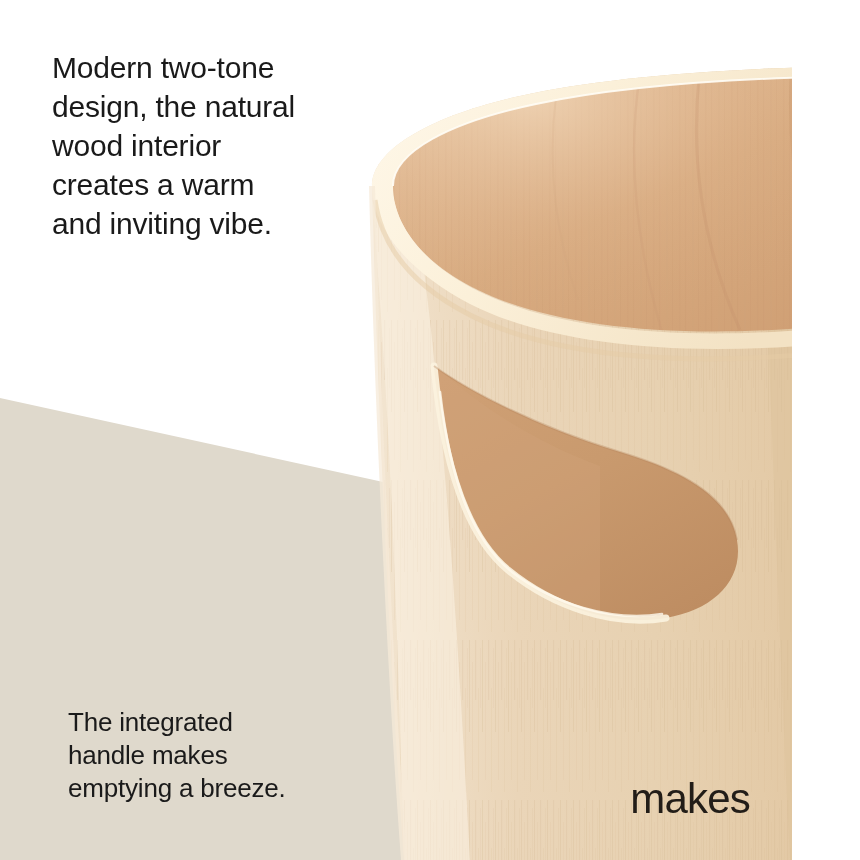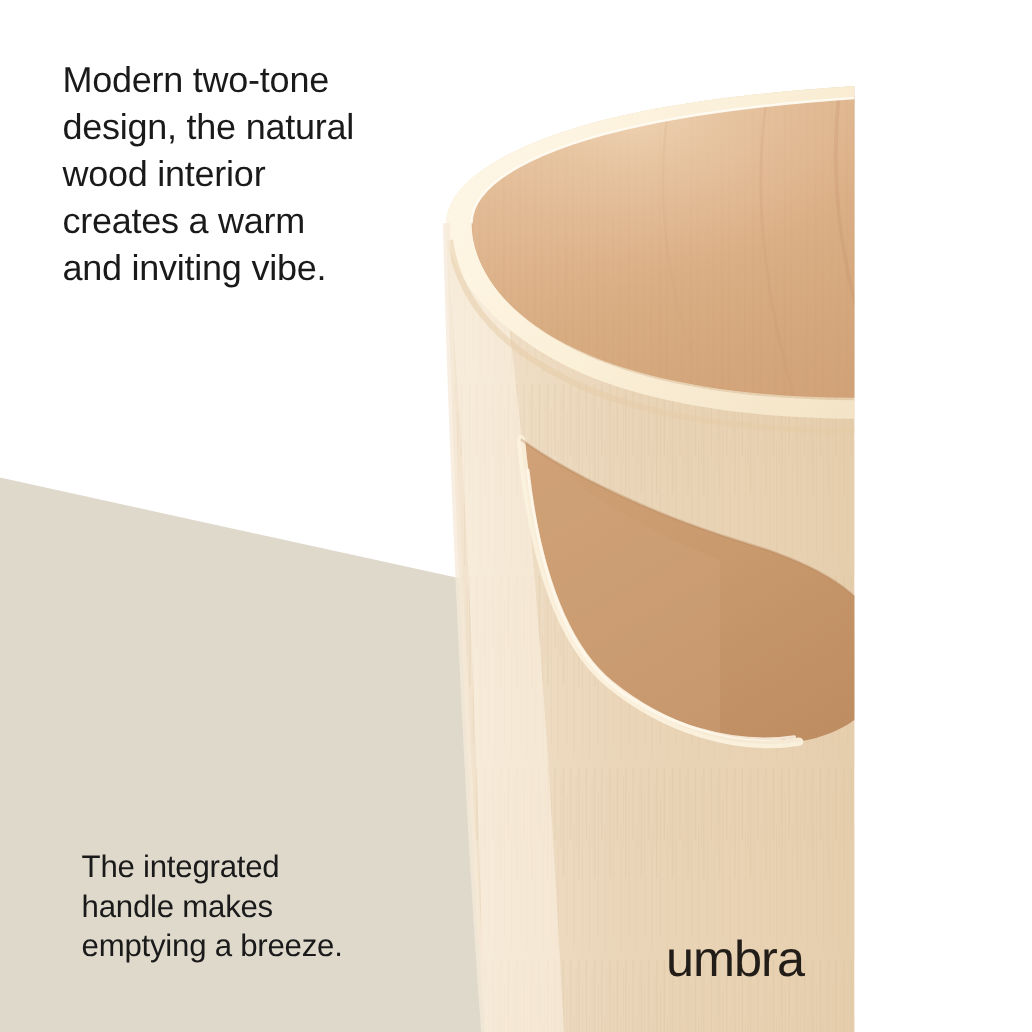--- a/index.html
+++ b/index.html
@@ -2,21 +2,21 @@
 <html><head>
 <meta charset="utf-8">
 <style>
   html,body{margin:0;padding:0;}
   body{
     width:860px;height:860px;
     background:#ffffff;
     font-family:"Liberation Sans", sans-serif;
     overflow:hidden;
   }
-  #stage{position:relative;width:712px;height:860px;overflow:hidden;background:#fff;}
+  #stage{position:relative;width:792px;height:860px;overflow:hidden;background:#fff;}
 
   
   .bg-white{position:absolute;inset:0;background:#ffffff;}
   .bg-beige{
     position:absolute;left:0;top:0;width:860px;height:860px;
     background:#dfd9cc;
     clip-path:polygon(0 398px, 470px 501px, 470px 860px, 0 860px);
   }
 
   
@@ -218,15 +218,15 @@
   <div class="copy copy-top">Modern two-tone
 design, the natural
 wood interior
 creates a warm
 and inviting vibe.</div>
 
   <div class="copy copy-bottom">The integrated
 handle makes
 emptying a breeze.</div>
 
-  <div class="brand">umbra</div>
+  <div class="brand">makes</div>
 
 </div>
 
 </body></html>

